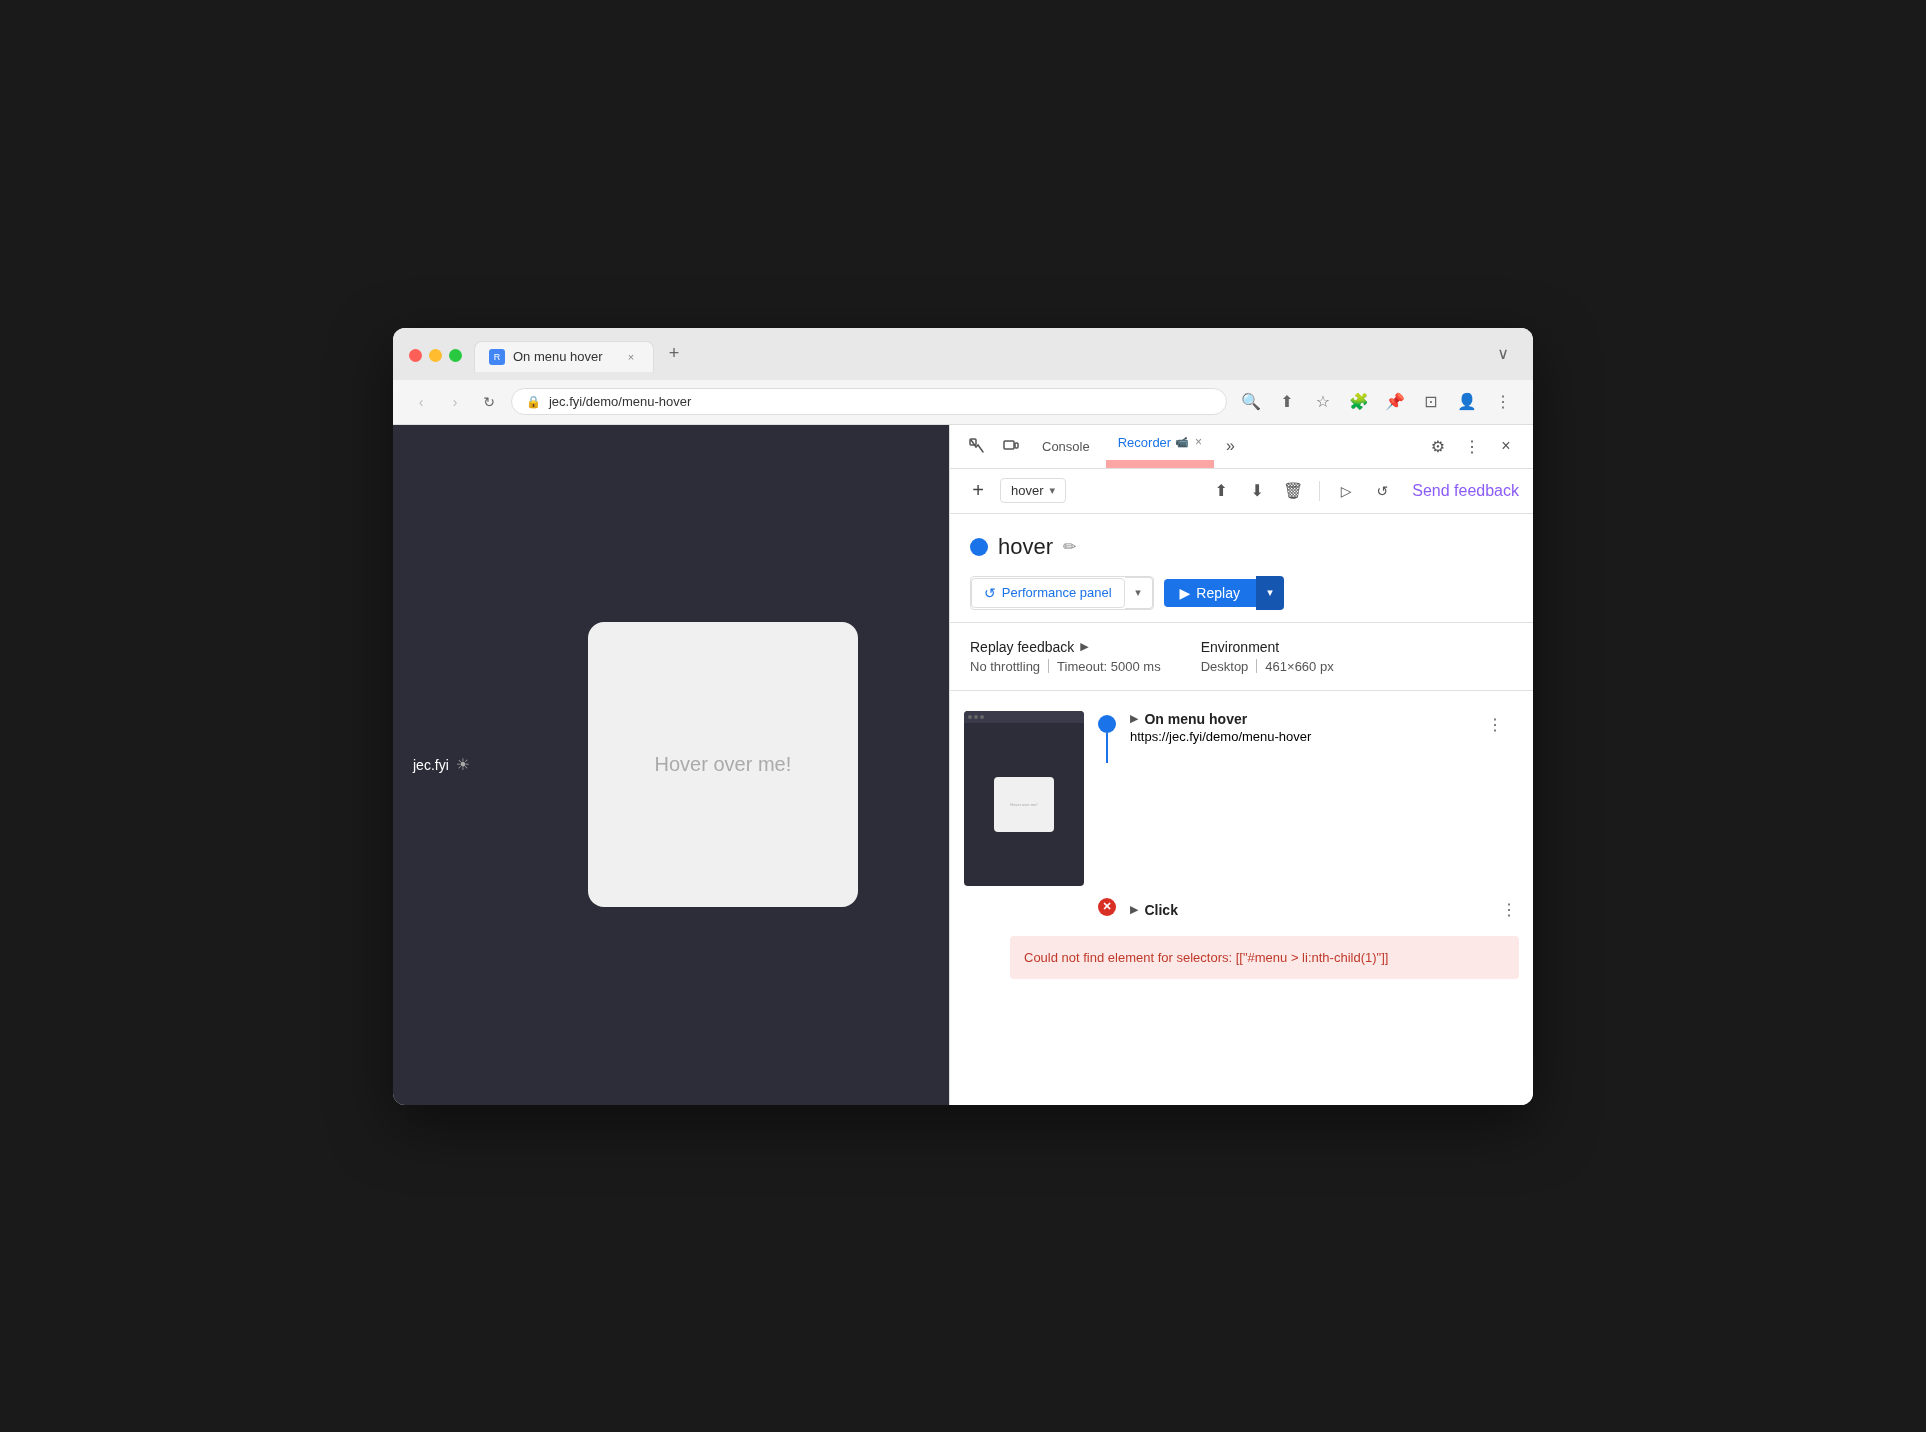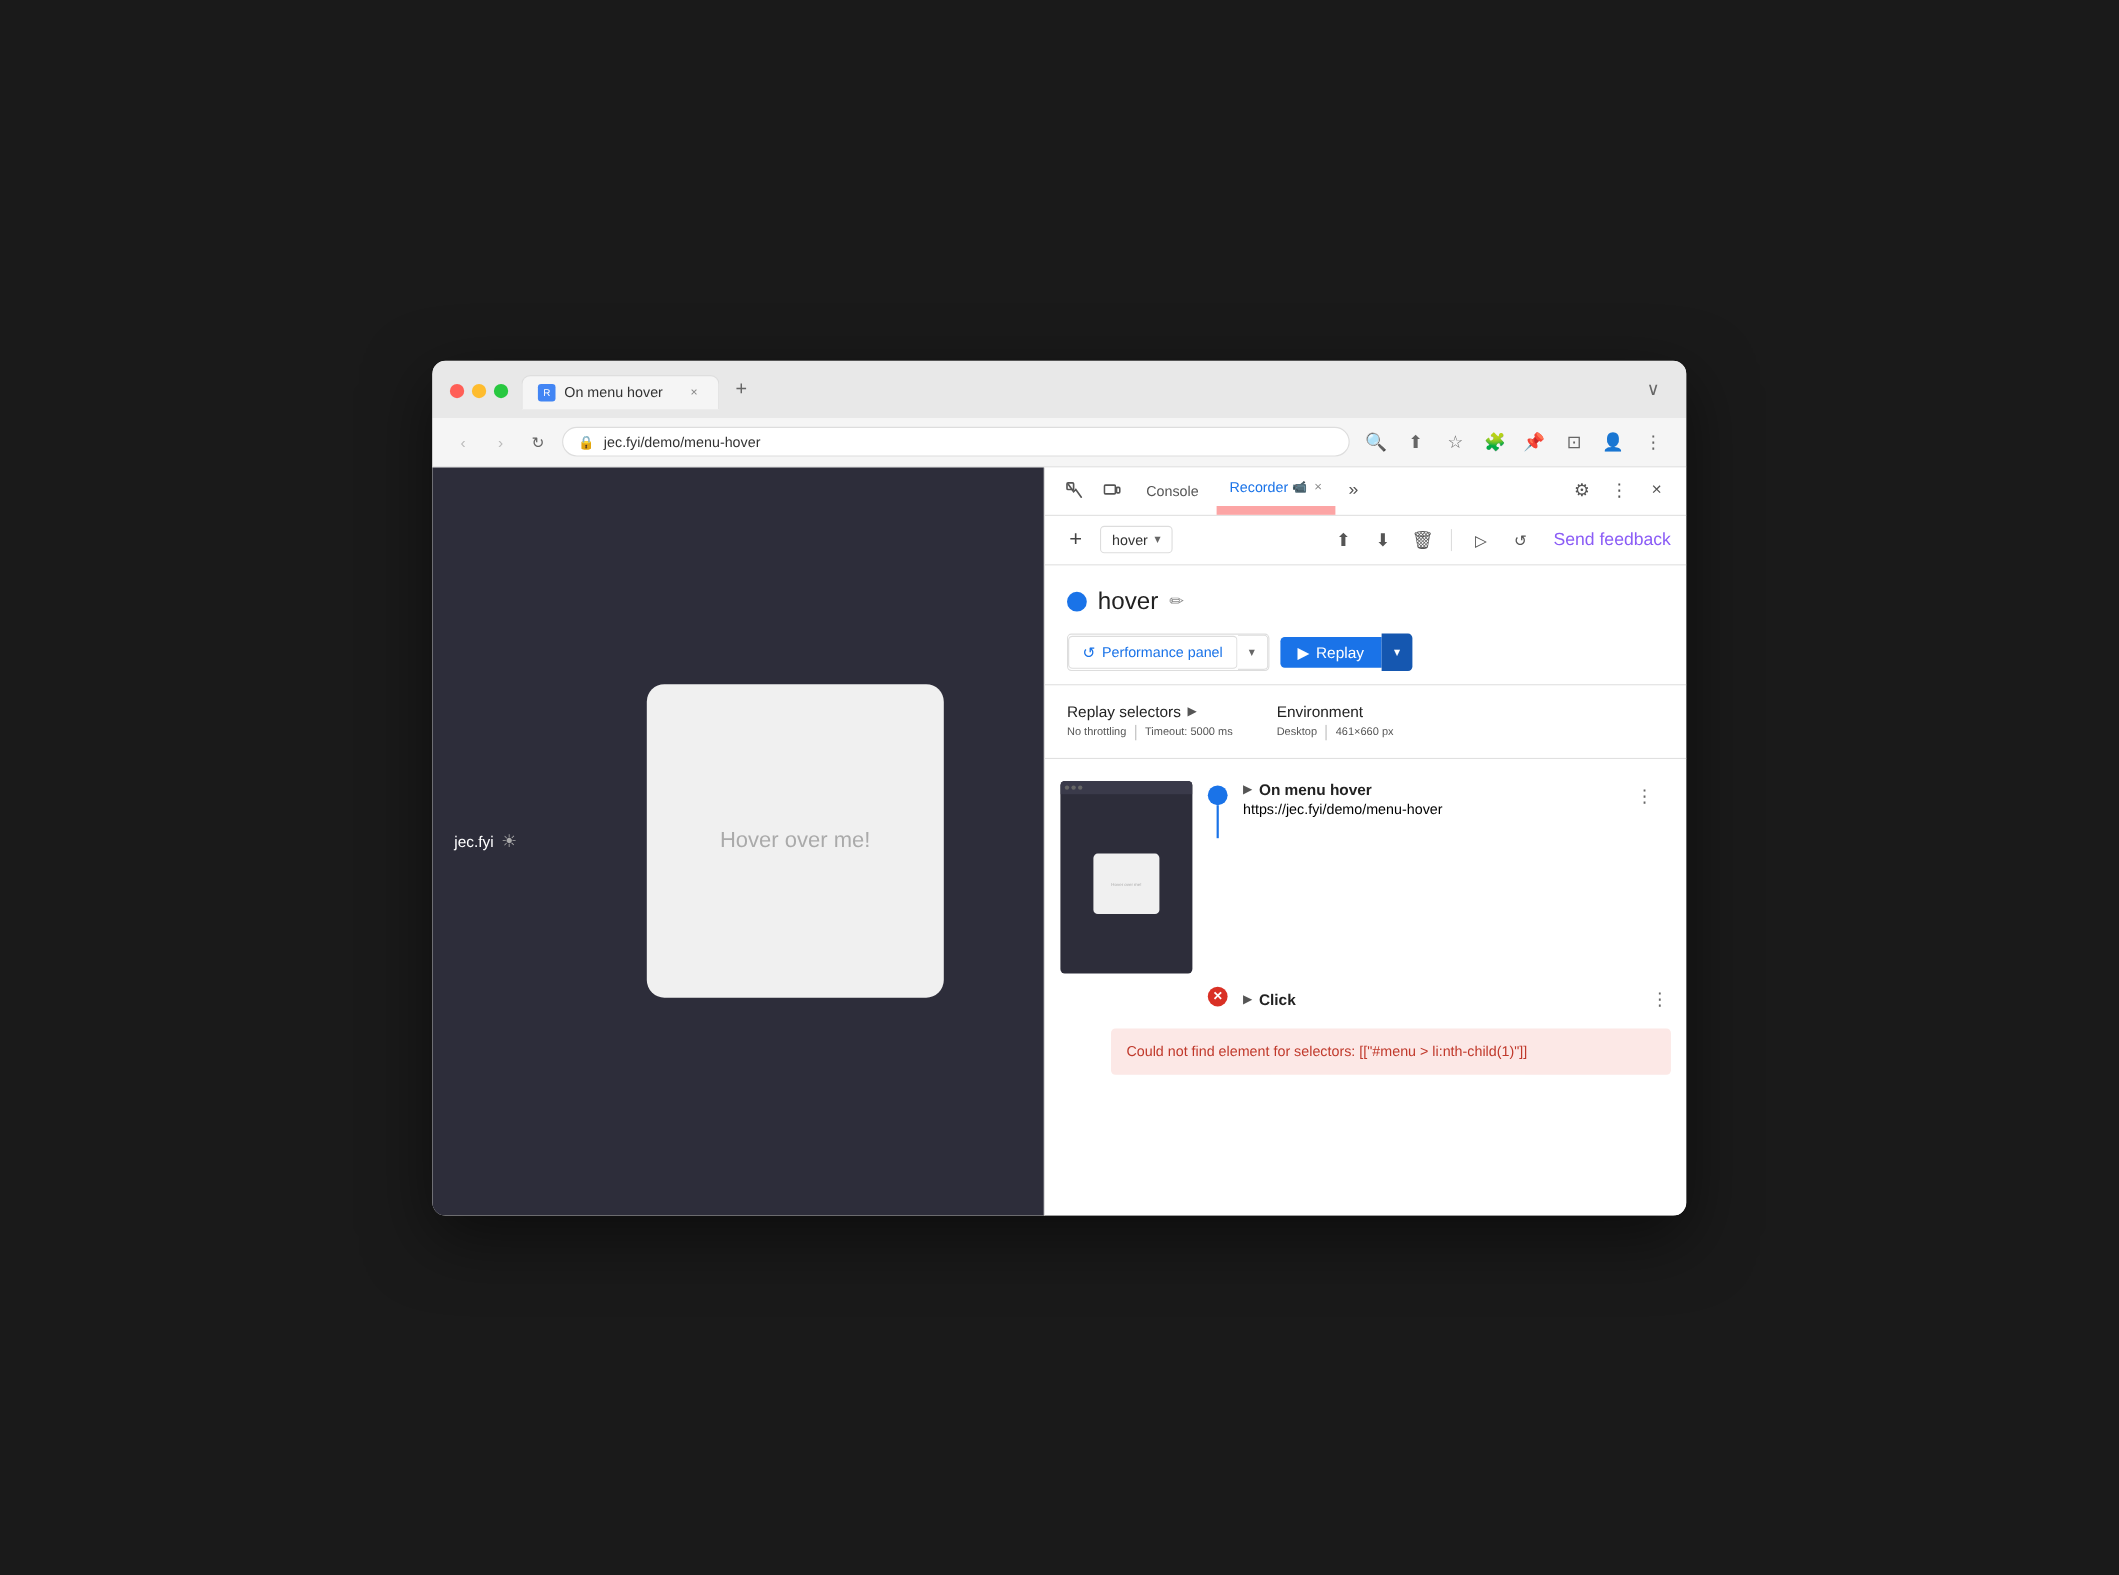--- a/index.html
+++ b/index.html
@@ -456,21 +456,21 @@
       display: flex;
       align-items: center;
       gap: 6px;
       margin-bottom: 4px;
     }
     .settings-title-arrow { font-size: 11px; color: #555; }
     .settings-values {
       display: flex;
       align-items: center;
       gap: 0;
-      font-size: 10px;
+      font-size: 13px;
       color: #555;
       text-align: right;
     }
     .settings-divider {
       width: 1px;
       height: 14px;
       background: #bbb;
       margin: 0 8px;
     }
     
@@ -735,21 +735,21 @@
               <span>Replay</span>
             </button>
             <div class="replay-dropdown">▾</div>
           </div>
         </div>
       </div>
 
       <div class="replay-settings-section">
         <div class="settings-group">
           <div class="settings-title">
-            <span>Replay selectors</span>
+            <span>Replay feedback</span>
             <span class="settings-title-arrow">▶</span>
           </div>
           <div class="settings-values">
             <span>No throttling</span>
             <div class="settings-divider"></div>
             <span>Timeout: 5000 ms</span>
           </div>
         </div>
         <div class="settings-group">
           <div class="settings-title">

